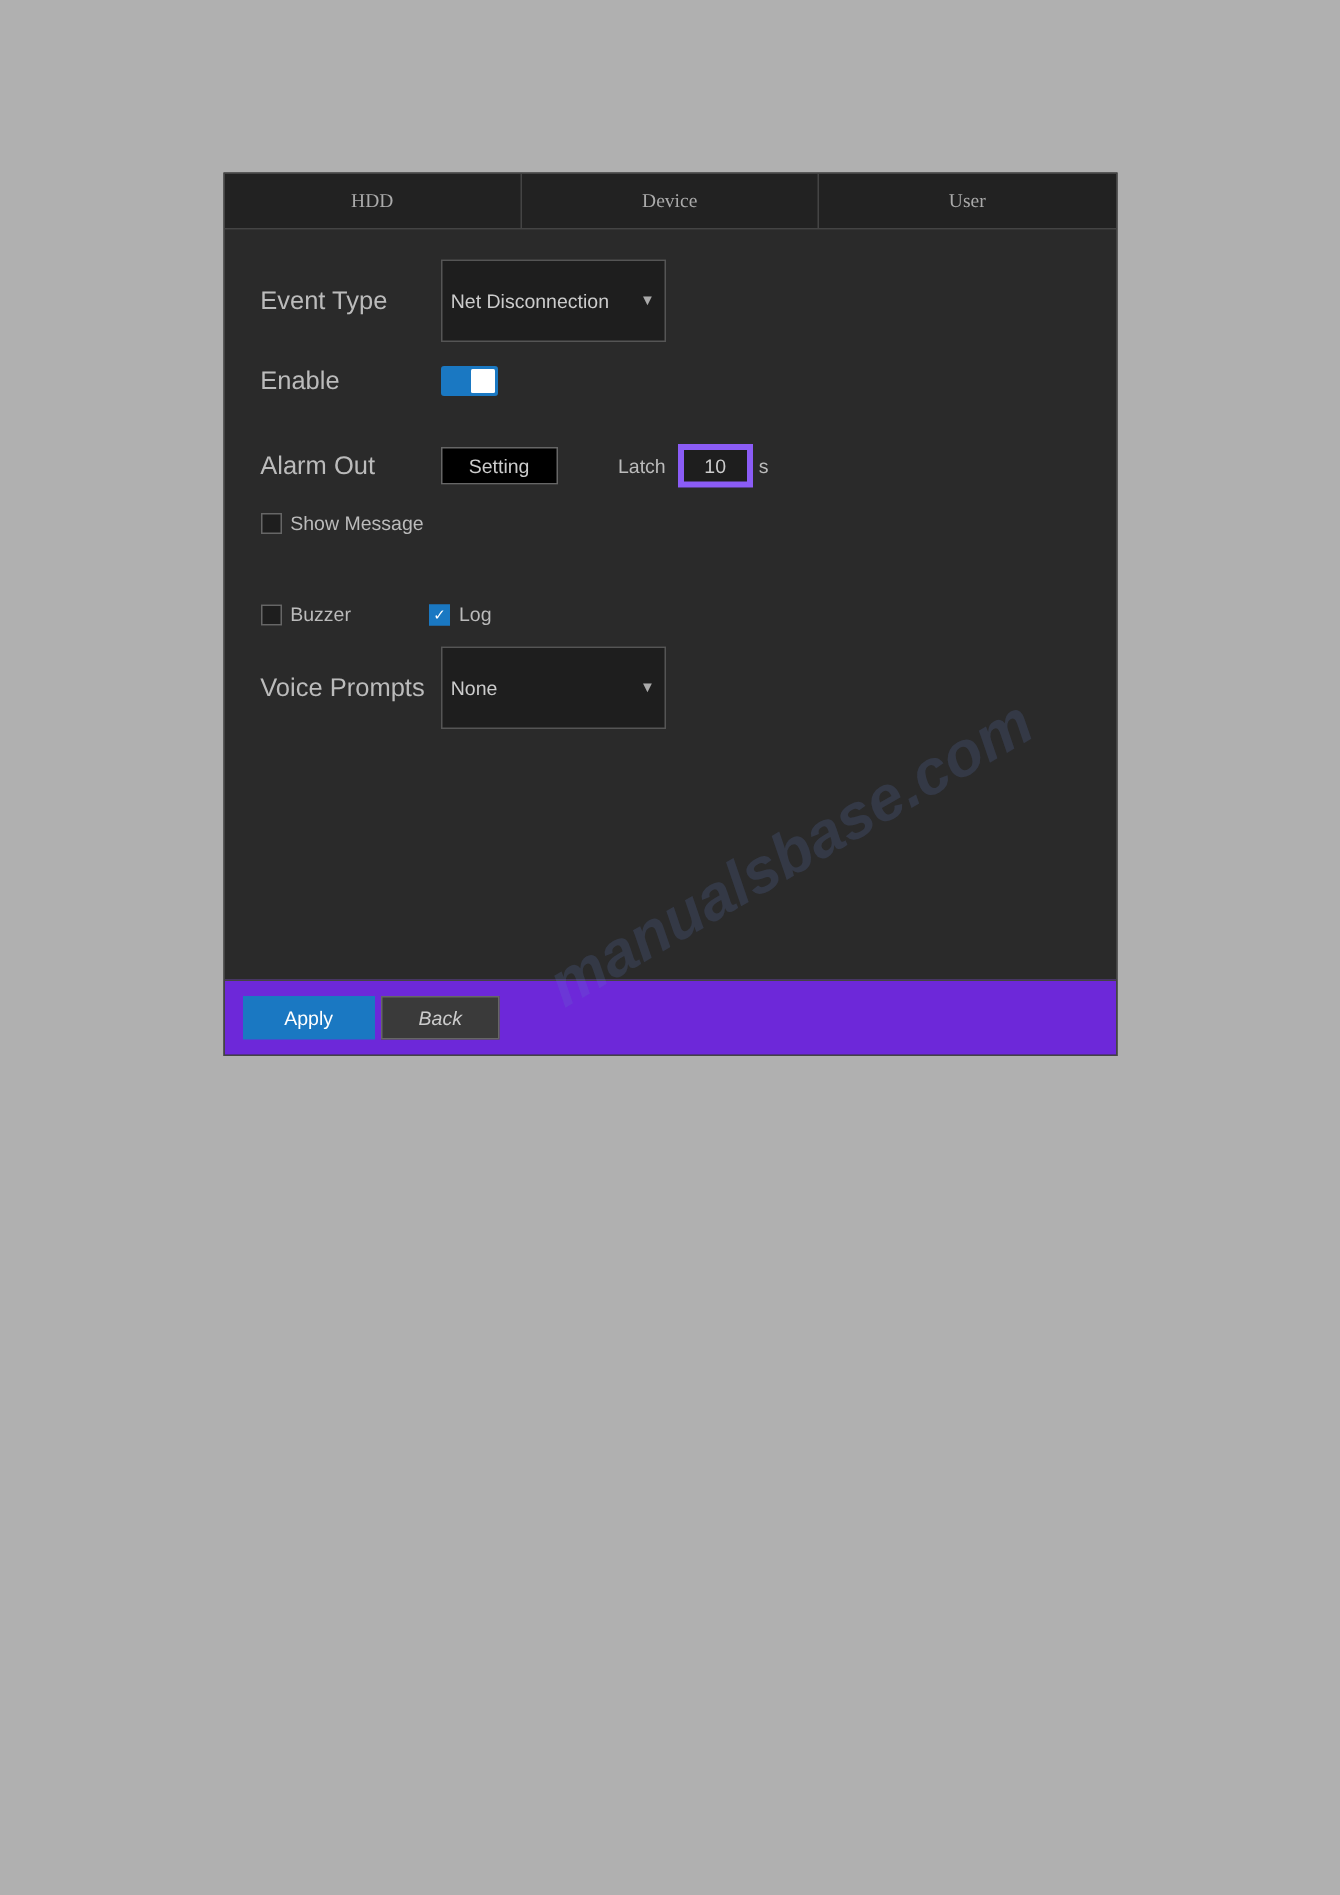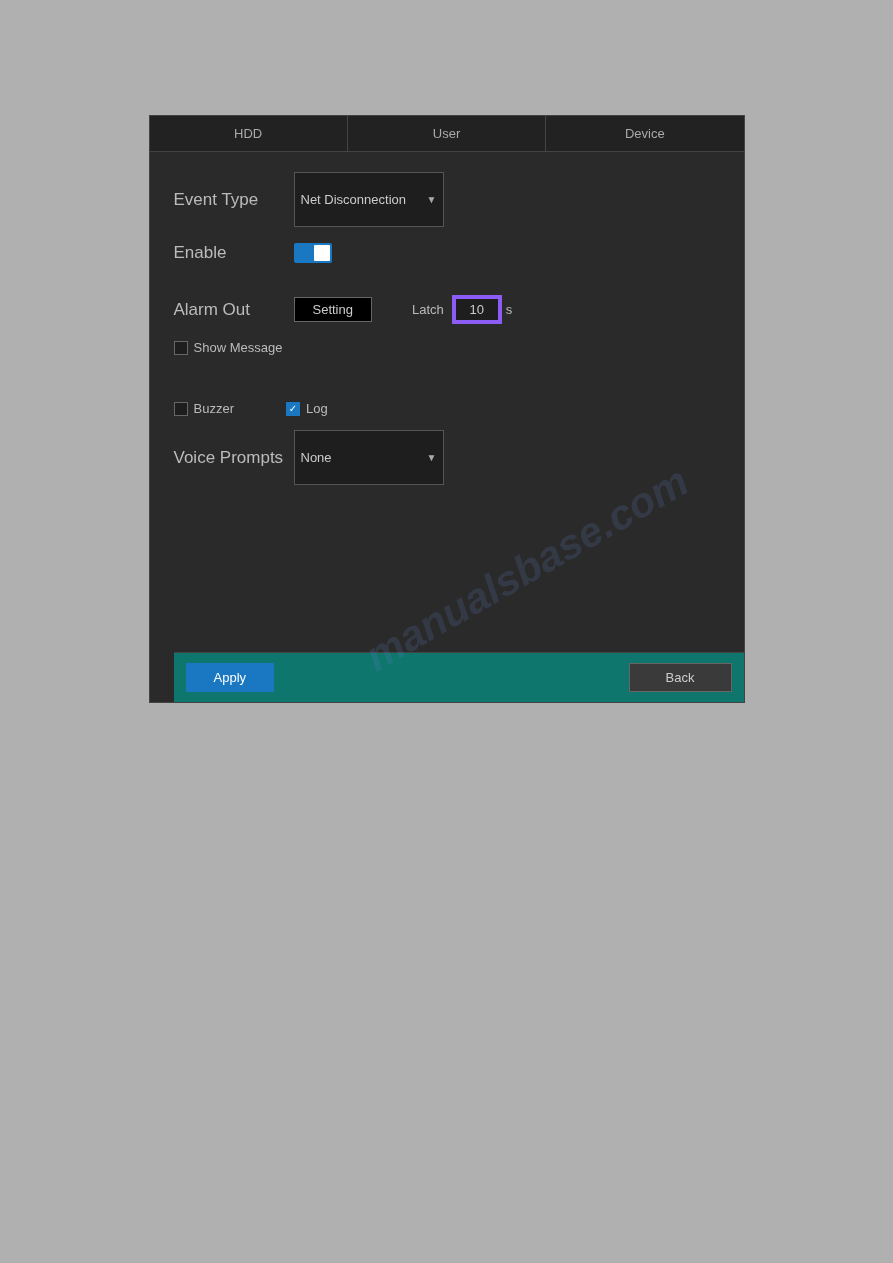--- a/index.html
+++ b/index.html
@@ -32,20 +32,21 @@
     }
 
     .tab {
       flex: 1;
       text-align: center;
       padding: 10px 0;
       color: #aaa;
       cursor: pointer;
       font-size: 13px;
       border-right: 1px solid #444;
+      font-family: Liberation Serif, serif;
     }
 
     .tab:last-child {
       border-right: none;
     }
 
     .tab.active {
       background: #1a78c2;
       color: #fff;
     }
@@ -208,65 +209,65 @@
       top: 430px;
       left: 50%;
       transform: translateX(-30%) rotate(-30deg);
       width: 400px;
       text-align: center;
     }
 
     
     .footer {
       display: flex;
-      justify-content: space-between;
+      justify-content: flex-start;
       padding: 10px 12px;
       border-top: 1px solid #444;
-      background: #0f766e;
+      background: #6d28d9;
       gap: 4px;
-      margin-left: 24px;
     }
 
     .btn-apply {
       background: #1a78c2;
       border: none;
       color: #fff;
       padding: 6px 28px;
       font-size: 13px;
       cursor: pointer;
     }
 
     .btn-back {
       background: #3a3a3a;
       border: 1px solid #666;
       color: #ccc;
-      padding: 6px 36px;
-      font-size: 13px;
-      cursor: pointer;
+      padding: 6px 24px;
+      font-size: 13px;
+      cursor: pointer;
+      font-style: italic;
     }
 
     .spacer-row {
       height: 16px;
     }
 
     .outer-wrapper {
       position: relative;
     }
   </style>
 </head>
 <body>
 
 <div class="page-wrapper">
   <div class="outer-wrapper">
     <div class="panel">
 
       <div class="tabs">
         <div class="tab">HDD</div>
+        <div class="tab">Device</div>
         <div class="tab">User</div>
-        <div class="tab">Device</div>
       </div>
 
       <div class="content">
 
         <div class="form-row">
           <div class="form-label">Event Type</div>
           <div class="form-control">
             <div class="dropdown">
               <span>Net Disconnection</span>
               <span class="dropdown-arrow">▼</span>

